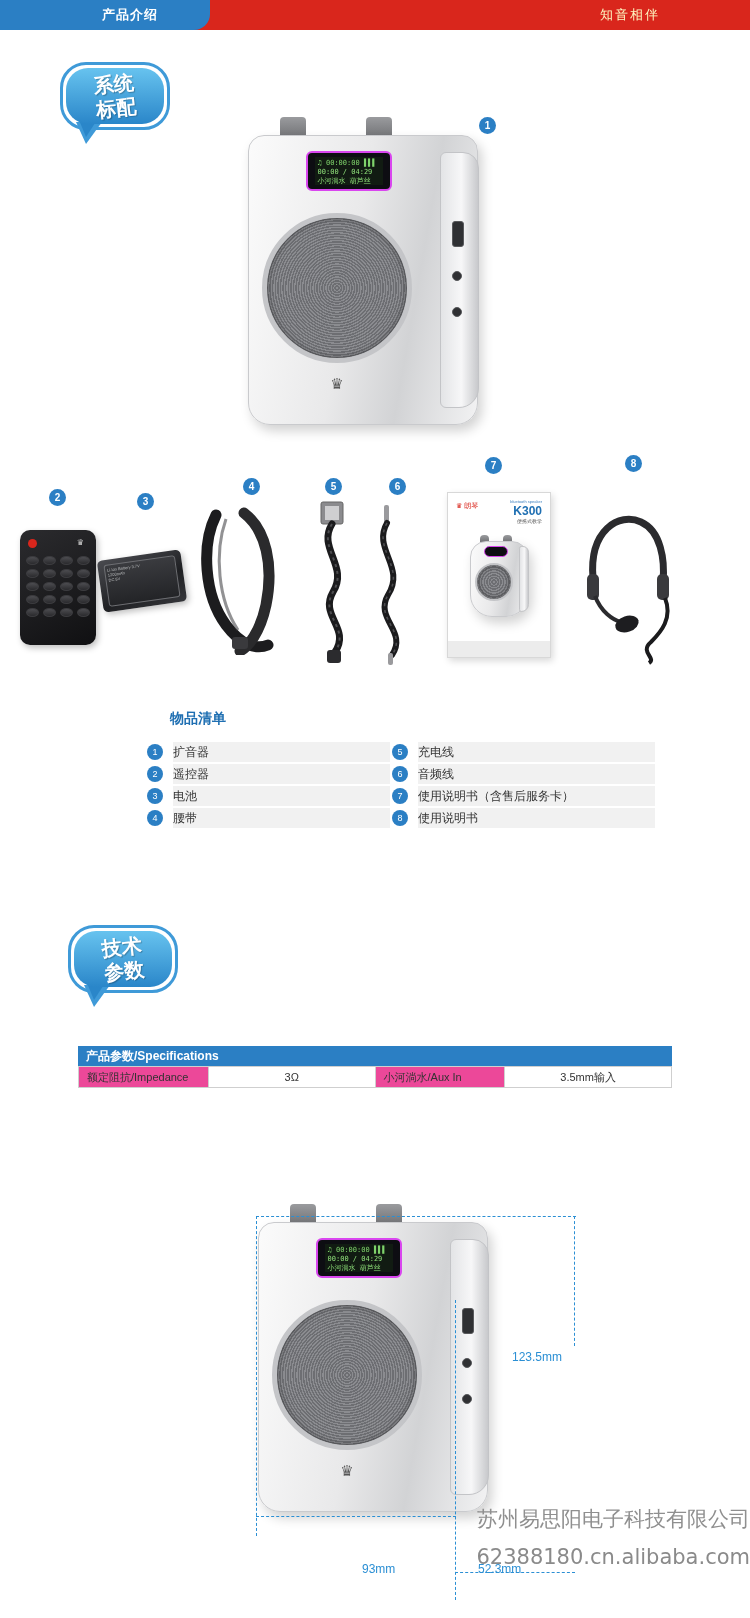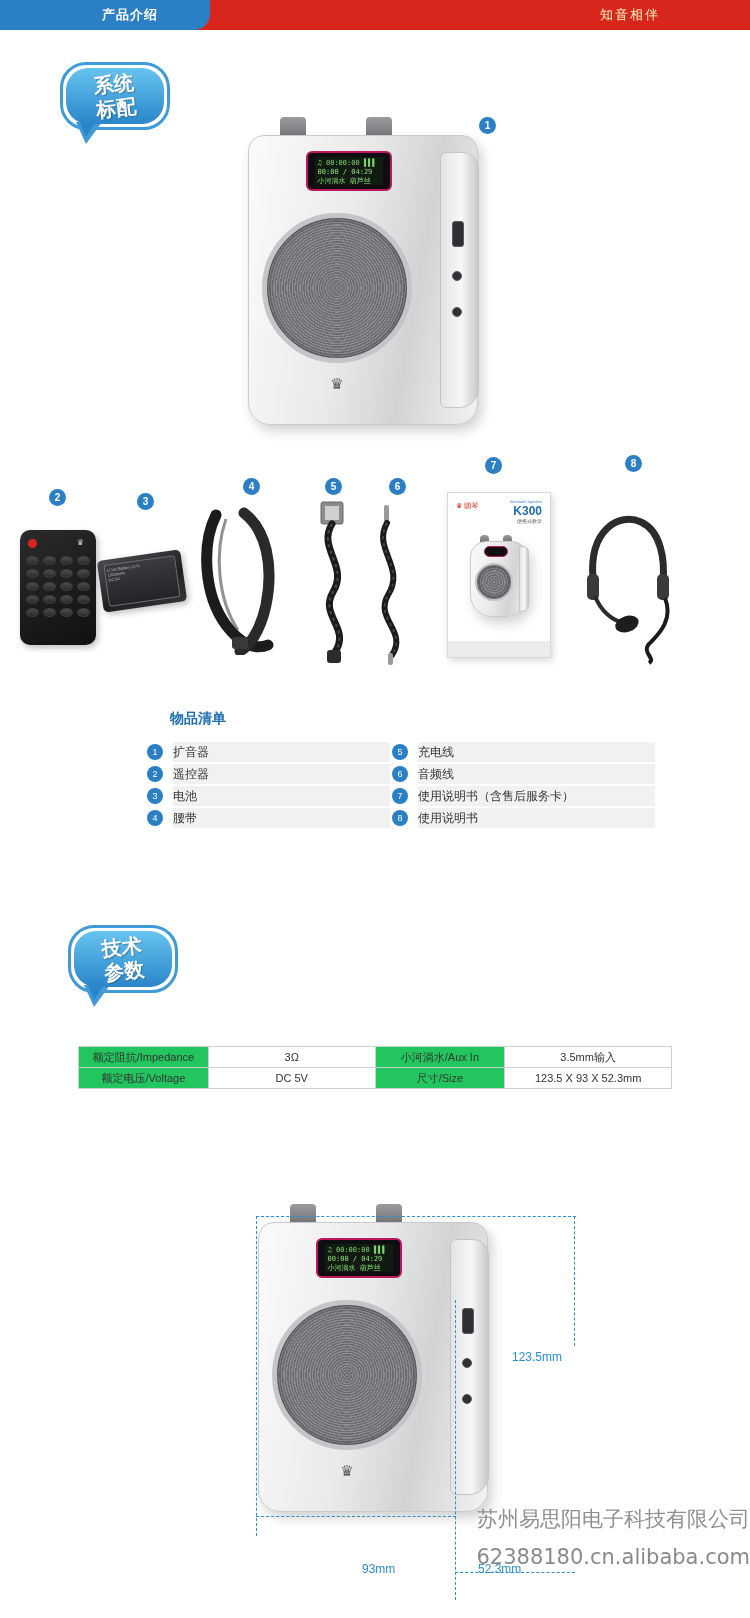--- a/index.html
+++ b/index.html
@@ -89,21 +89,21 @@
   }
   .sp-knob {
     position:absolute; width:26px; height:22px;
     background:linear-gradient(180deg,#9a9b9e,#6f7073);
     border-radius:4px 4px 0 0;
   }
   .sp-screen {
     position:absolute;
     background:#0d0d12;
     border-radius:6px;
-    border:2px solid #be185d;
+    border:2px solid #d946ef;
     overflow:hidden;
   }
   .sp-screen .lcd {
     position:absolute; left:8%; top:10%; width:84%; height:80%;
     background:#111b12;
     color:#8fe07a; font-size:7px; line-height:9px;
     padding:2px 3px;
     font-family:"DejaVu Sans Mono", monospace;
     overflow:hidden;
   }
@@ -223,21 +223,21 @@
     height:20px; background:#2b7fc4; color:#fff;
     font-size:12px; font-weight:bold;
     display:flex; align-items:center; padding-left:8px;
   }
   table.spec {
     width:100%; border-collapse:collapse; font-size:11px; color:#333;
   }
   table.spec td {
     border:1px solid #cfcfcf; height:21px; padding:0 8px;
   }
-  table.spec td.lbl { width:130px; background:#22c55e;text-align:center; }
+  table.spec td.lbl { width:130px; background:#ec4899; }
   table.spec td.val { width:167px; text-align:center; }
 
   
   .dim-line { position:absolute; border-color:#2b8fd4; }
   .dim-h { border-top:1px dashed #2b8fd4; }
   .dim-v { border-left:1px dashed #2b8fd4; }
   .dim-label { position:absolute; color:#2b8fd4; font-size:12px; }
 
   .watermark {
     position:absolute; left:0; right:0; text-align:right;
@@ -417,33 +417,28 @@
   <div class="tail"></div>
   <div class="tail-inner"></div>
   <div class="bubble-inner"></div>
   <div class="btext">
     <span>技术</span>
     <span>参数</span>
   </div>
 </div>
 
 <div class="spec-wrap">
+  <div class="spec-head">产品参数/Specifications</div>
   <table class="spec">
     <tbody>
       <tr>
         <td class="lbl">额定阻抗/Impedance</td>
         <td class="val">3Ω</td>
         <td class="lbl">小河淌水/Aux In</td>
         <td class="val">3.5mm输入</td>
-      </tr>
-      <tr>
-        <td class="lbl">额定电压/Voltage</td>
-        <td class="val">DC 5V</td>
-        <td class="lbl">尺寸/Size</td>
-        <td class="val">123.5 X 93 X 52.3mm</td>
       </tr>
     </tbody>
   </table>
 </div>
 
 <div class="speaker" style="left:258px; top:1222px; width:230px; height:290px;">
   <div class="sp-knob" style="left:32px; top:-18px;"></div>
   <div class="sp-knob" style="left:118px; top:-18px;"></div>
   <div class="sp-body"></div>
   <div class="sp-side"></div>

